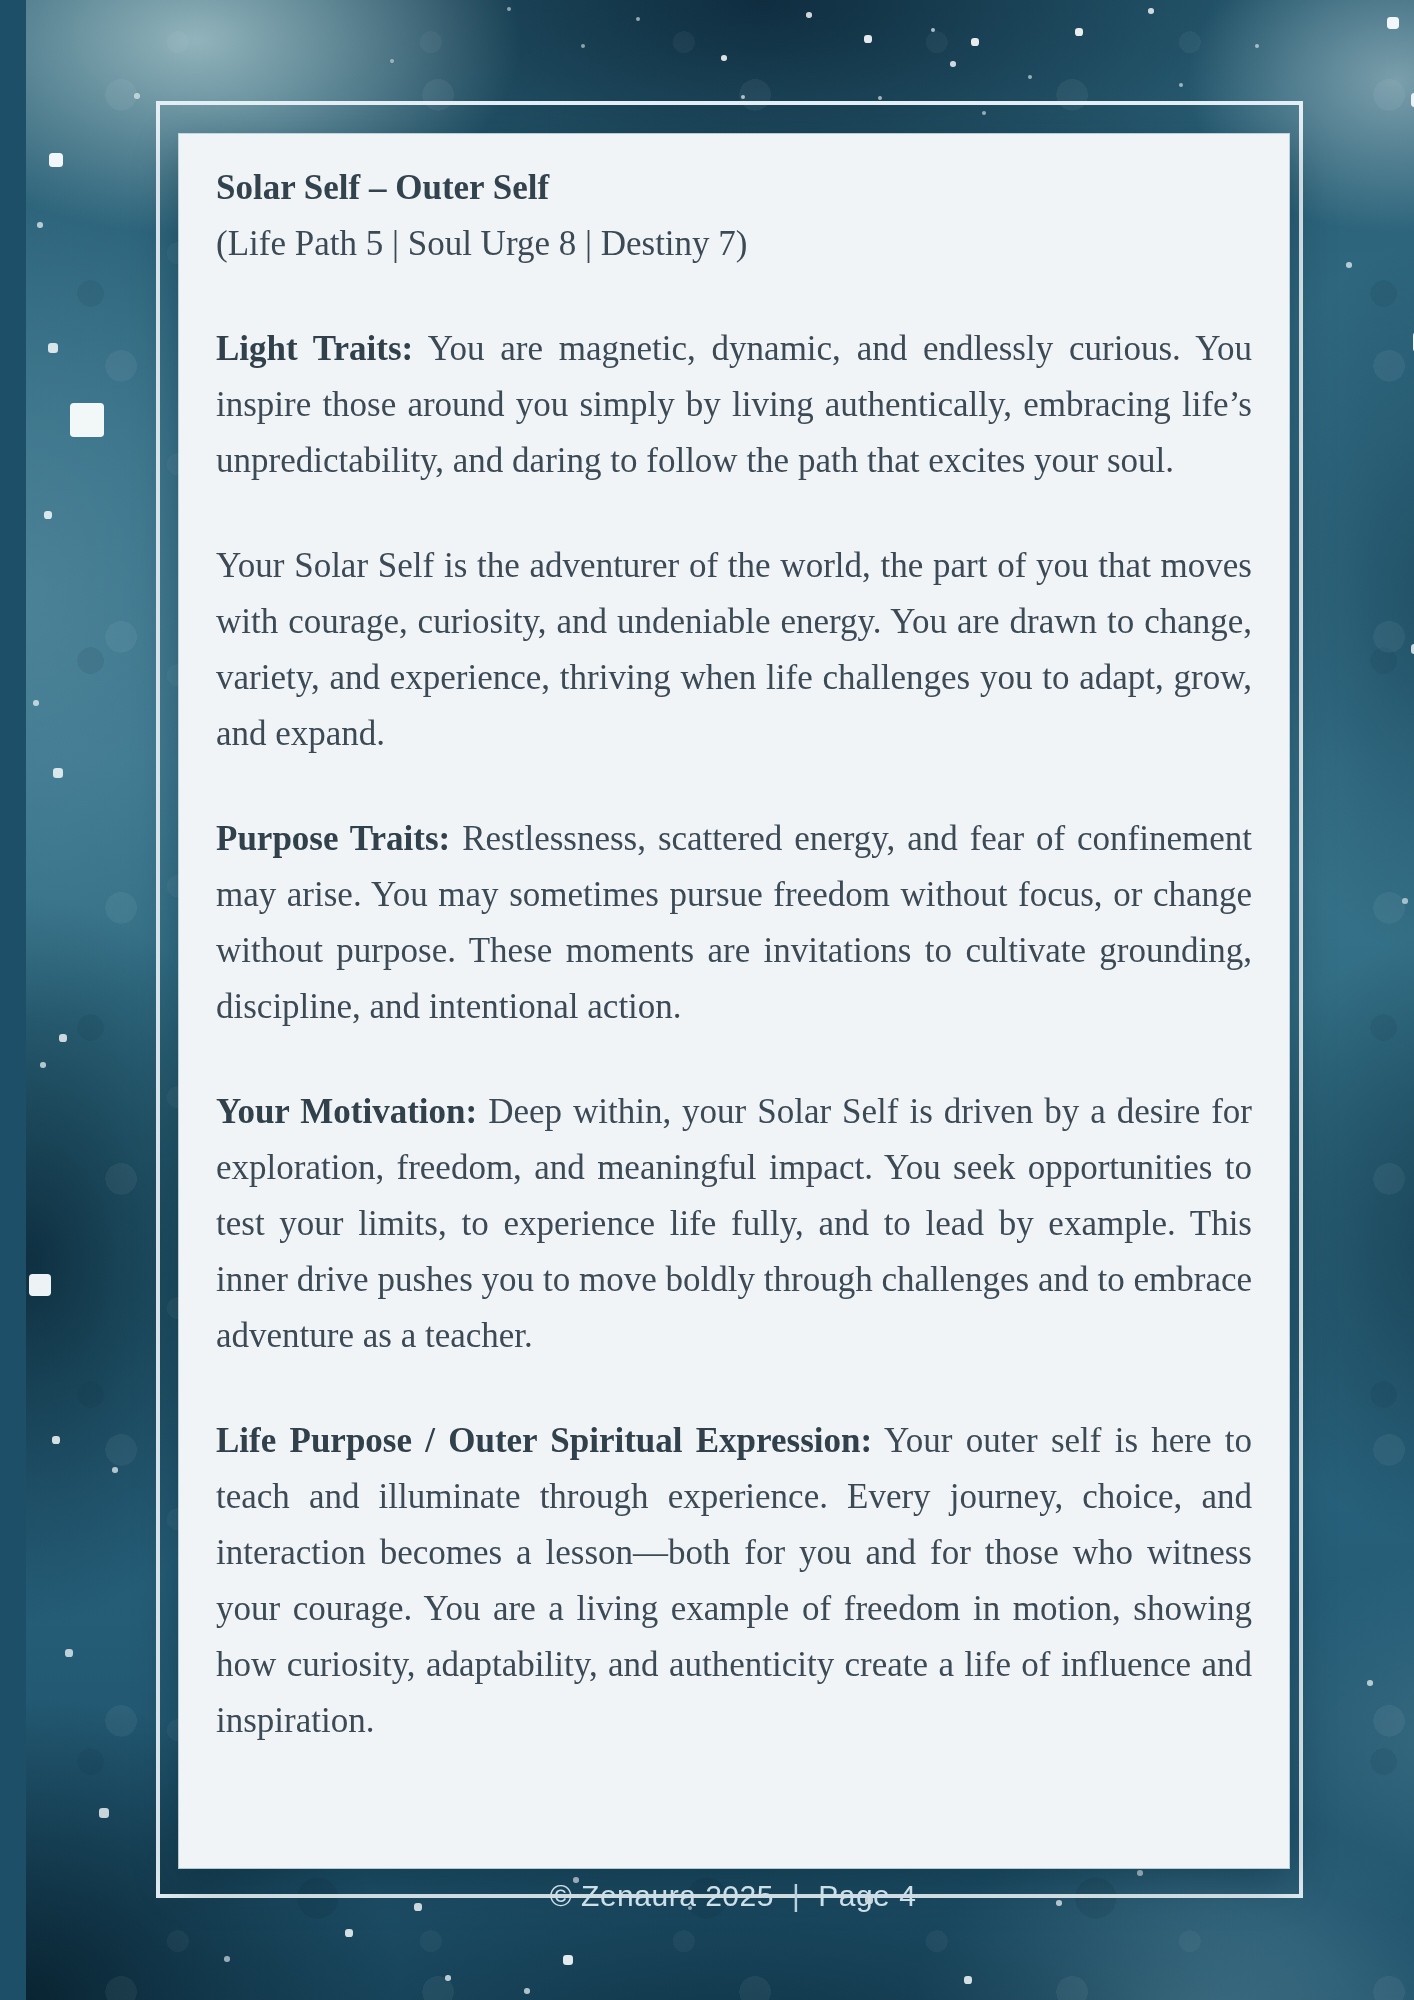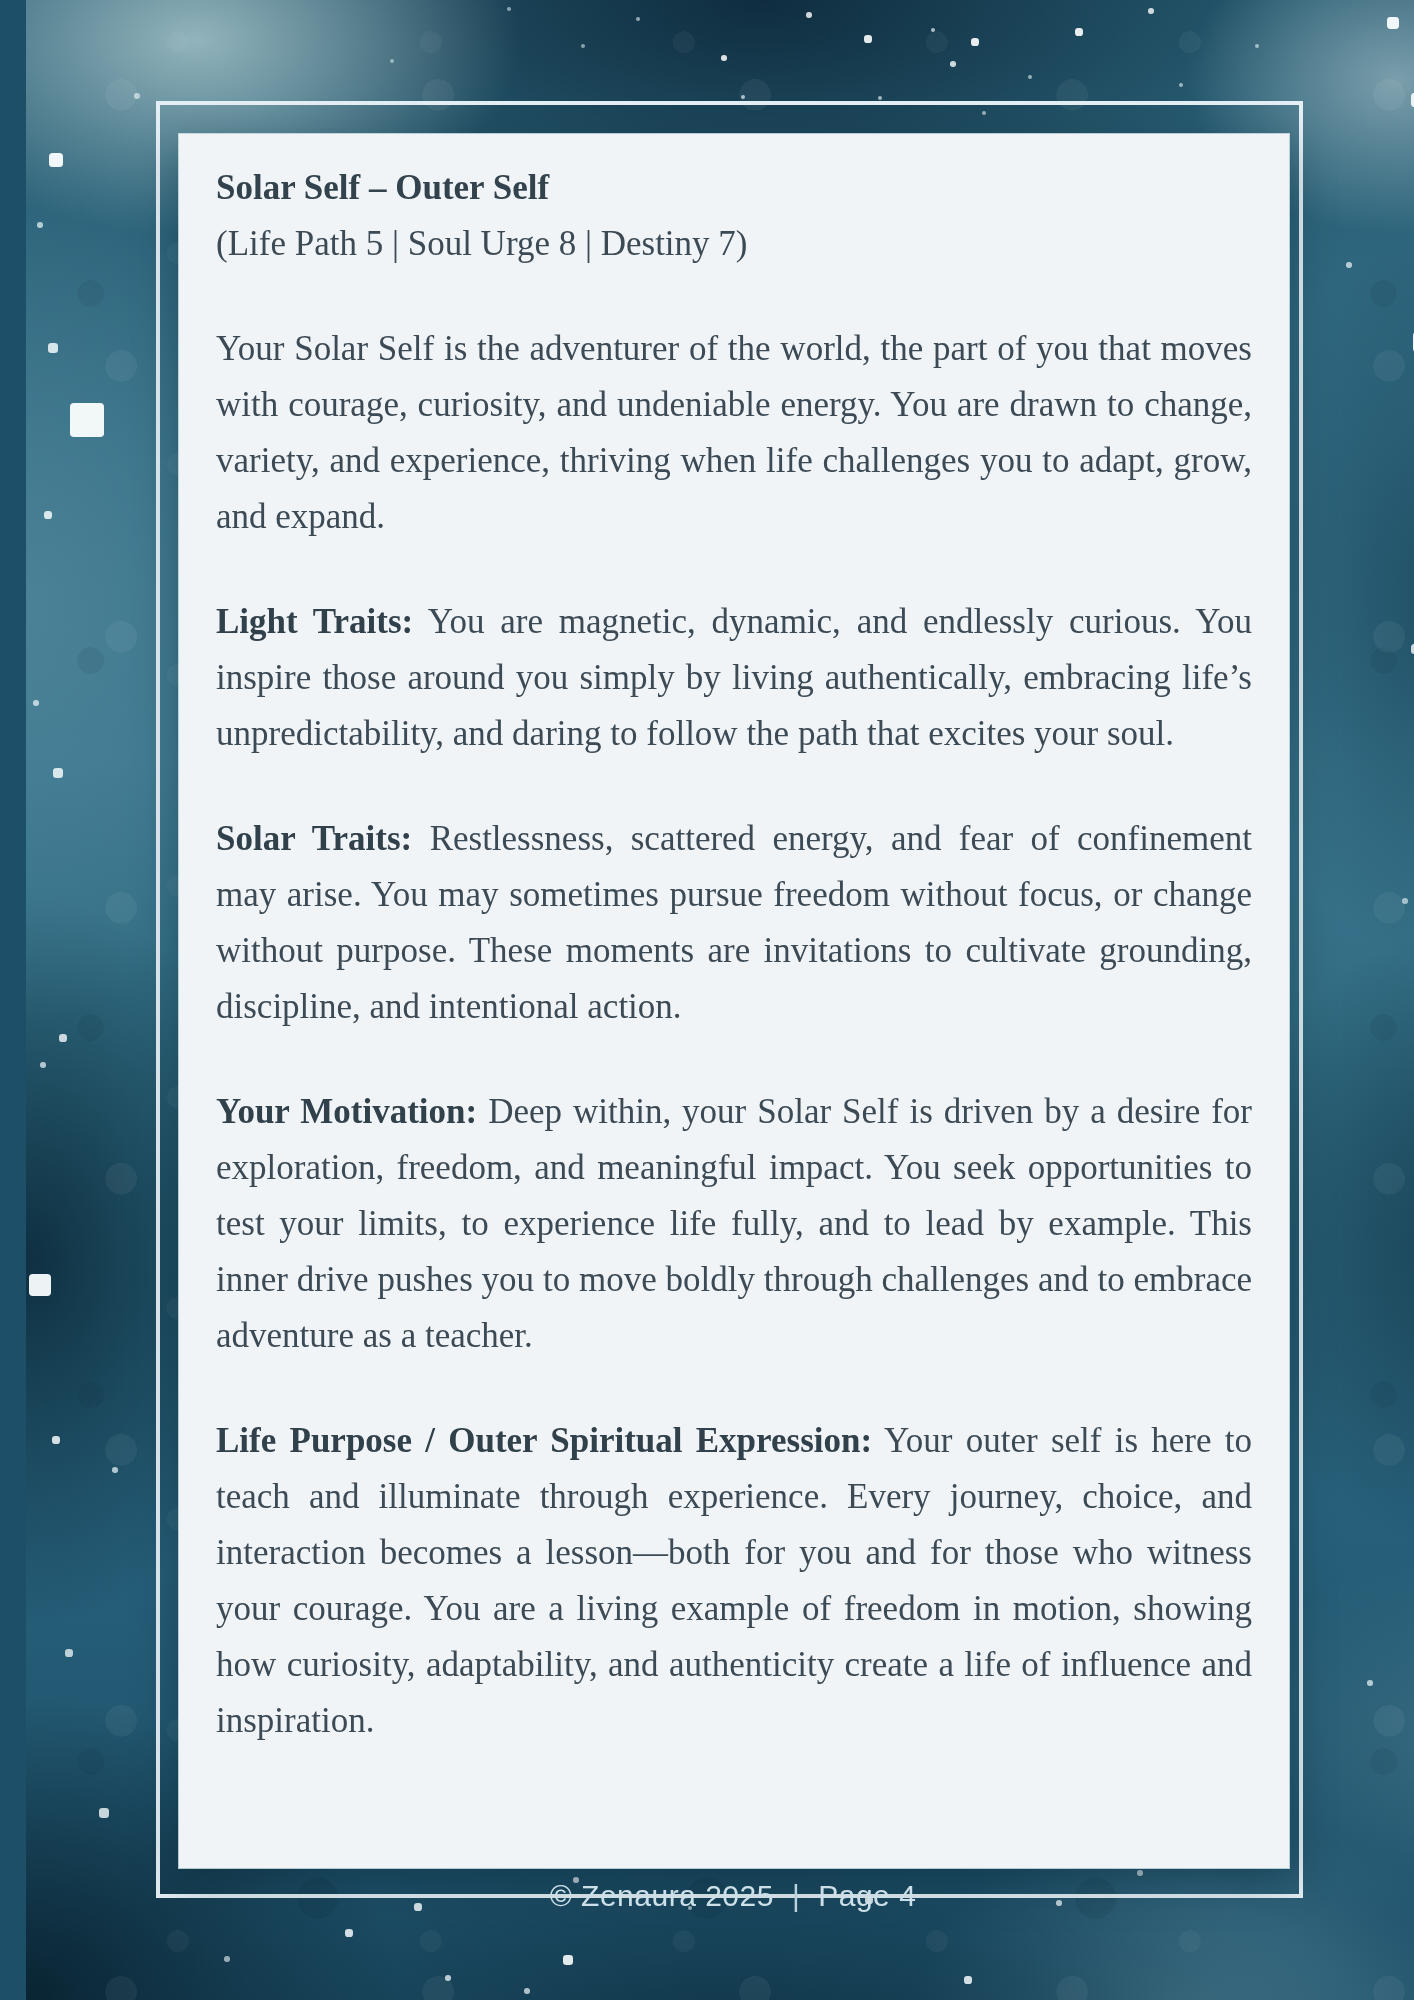--- a/index.html
+++ b/index.html
@@ -112,25 +112,25 @@
 
 <div class="page">
   <div class="texture"></div>
   <div class="stars"></div>
   <div class="frame"></div>
 
   <div class="card">
     <h1>Solar Self – Outer Self</h1>
     <div class="subtitle">(Life Path 5 | Soul Urge 8 | Destiny 7)</div>
     <div id="paragraphs">
+  <p class="para"><strong class="plabel">Light Traits:</strong><span class="ptext"> You are magnetic, dynamic, and endlessly curious. You inspire those around you simply by living authentically, embracing life’s unpredictability, and daring to follow the path that excites your soul.</span></p>
+
   <p class="para"><span class="ptext">Your Solar Self is the adventurer of the world, the part of you that moves with courage, curiosity, and undeniable energy. You are drawn to change, variety, and experience, thriving when life challenges you to adapt, grow, and expand.</span></p>
 
-  <p class="para"><strong class="plabel">Light Traits:</strong><span class="ptext"> You are magnetic, dynamic, and endlessly curious. You inspire those around you simply by living authentically, embracing life’s unpredictability, and daring to follow the path that excites your soul.</span></p>
-
-  <p class="para"><strong class="plabel">Solar Traits:</strong><span class="ptext"> Restlessness, scattered energy, and fear of confinement may arise. You may sometimes pursue freedom without focus, or change without purpose. These moments are invitations to cultivate grounding, discipline, and intentional action.</span></p>
+  <p class="para"><strong class="plabel">Purpose Traits:</strong><span class="ptext"> Restlessness, scattered energy, and fear of confinement may arise. You may sometimes pursue freedom without focus, or change without purpose. These moments are invitations to cultivate grounding, discipline, and intentional action.</span></p>
 
   <p class="para"><strong class="plabel">Your Motivation:</strong><span class="ptext"> Deep within, your Solar Self is driven by a desire for exploration, freedom, and meaningful impact. You seek opportunities to test your limits, to experience life fully, and to lead by example. This inner drive pushes you to move boldly through challenges and to embrace adventure as a teacher.</span></p>
 
   <p class="para"><strong class="plabel">Life Purpose / Outer Spiritual Expression:</strong><span class="ptext"> Your outer self is here to teach and illuminate through experience. Every journey, choice, and interaction becomes a lesson—both for you and for those who witness your courage. You are a living example of freedom in motion, showing how curiosity, adaptability, and authenticity create a life of influence and inspiration.</span></p>
 </div>
   </div>
 
   <div class="footer">
     <span>© Zenaura 2025</span><span class="sep">|</span><span>Page 4</span>
   </div>

